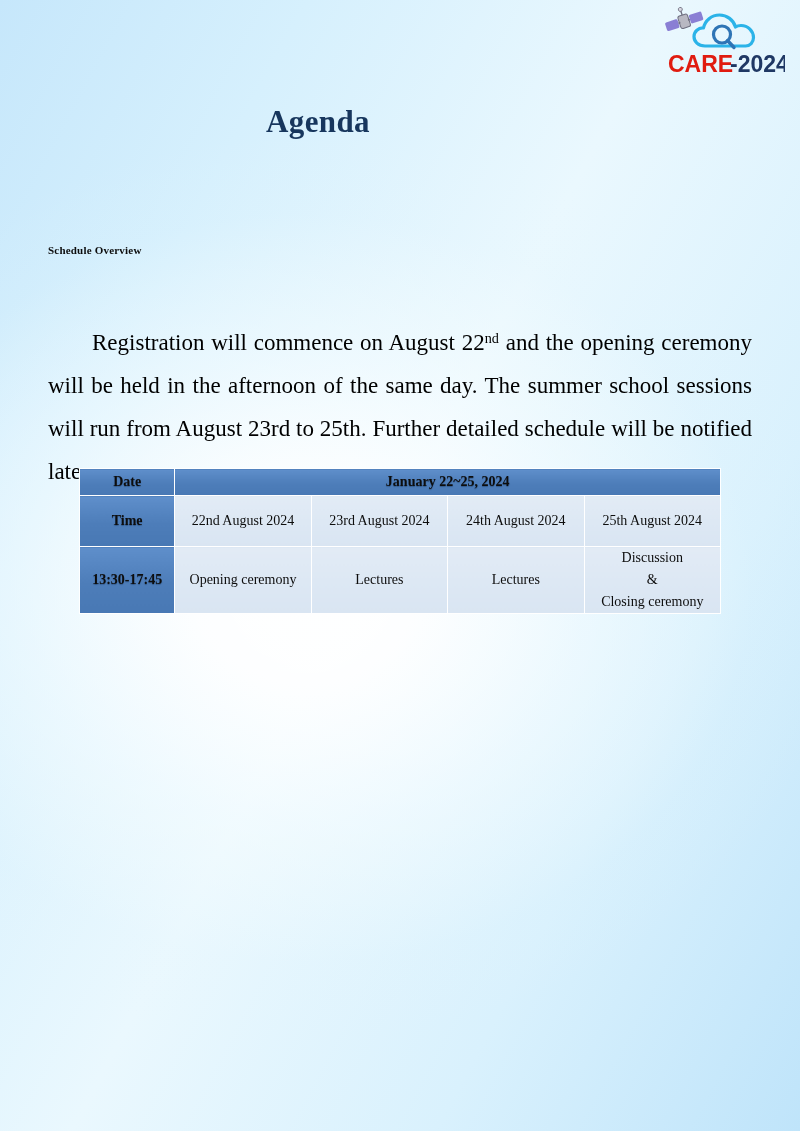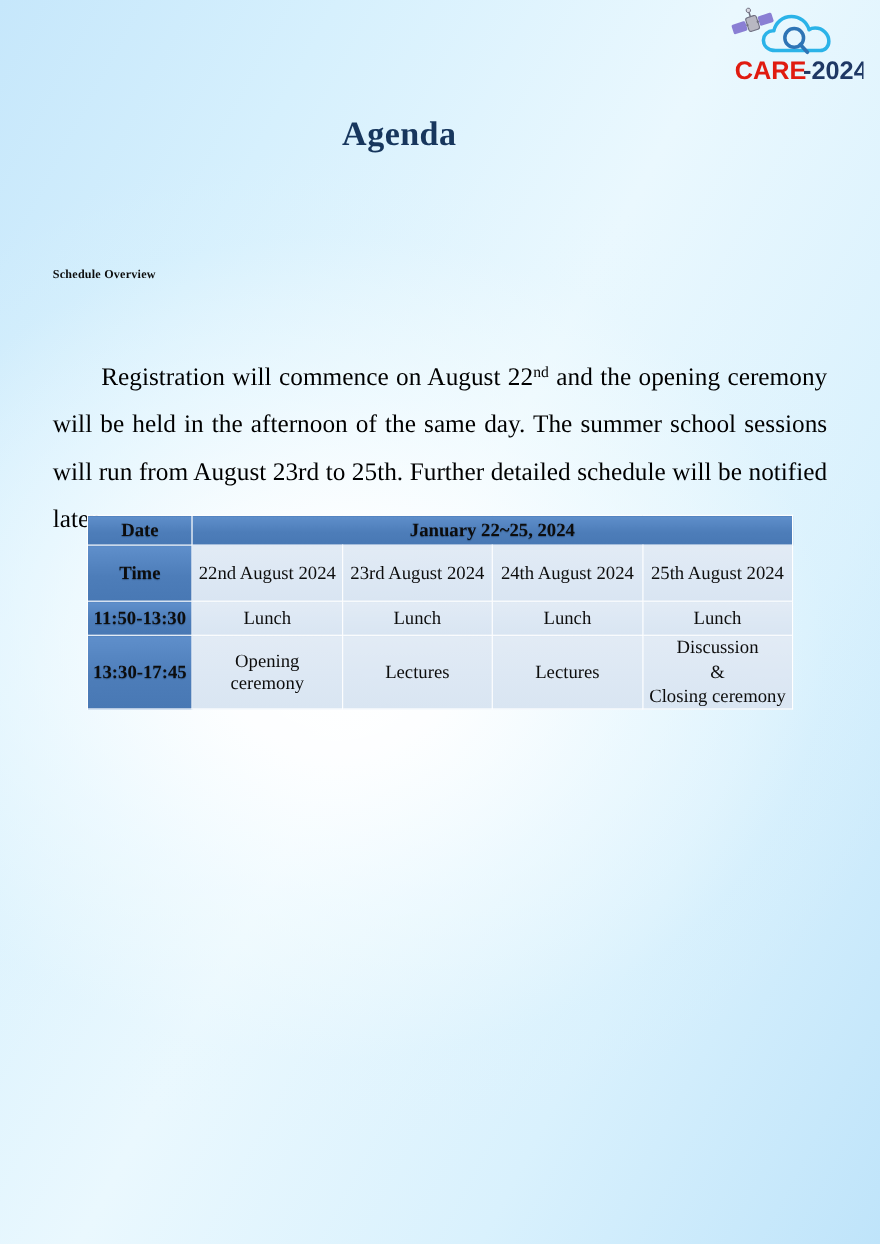--- a/index.html
+++ b/index.html
@@ -38,21 +38,20 @@
   .page-title {
     position: absolute;
     top: 104px;
     left: 0;
     width: 636px;
     text-align: center;
     font-size: 31px;
     font-weight: bold;
     color: #17365d;
     letter-spacing: 0.4px;
-    padding-left: 45px;
   }
 
   
   .section-heading {
     position: absolute;
     top: 244px;
     left: 48px;
     font-size: 11px;
     font-weight: bold;
     color: #0d0d0d;
@@ -83,21 +82,21 @@
     position: absolute;
     top: 468px;
     left: 79px;
     width: 642px;
     border-collapse: collapse;
     table-layout: fixed;
   }
   .schedule-table td {
     border: 1px solid #ffffff;
     padding: 0 4px;
-    font-size: 17px;
+    font-size: 14px;
     color: #0d0d0d;
     text-align: center;
     vertical-align: middle;
   }
   .hcell {
     background: linear-gradient(180deg, #5f8fcb 0%, #4d7db9 55%, #4878b4 100%);
     color: #ffffff;
     font-weight: bold;
     text-shadow: 0 1px 1px rgba(20,50,90,0.45);
   }
@@ -164,27 +163,20 @@
         <td class="hcell">Date</td>
         <td class="hcell" colspan="4">January 22~25, 2024</td>
       </tr>
       <tr class="r-time">
         <td class="hcell">Time</td>
         <td class="dcell">22nd August 2024</td>
         <td class="dcell">23rd August 2024</td>
         <td class="dcell">24th August 2024</td>
         <td class="dcell">25th August 2024</td>
       </tr>
-      <tr class="r-s2">
-        <td class="hcell">11:50-13:30</td>
-        <td class="dcell">Lunch</td>
-        <td class="dcell">Lunch</td>
-        <td class="dcell">Lunch</td>
-        <td class="dcell">Lunch</td>
-      </tr>
       <tr class="r-s3">
         <td class="hcell">13:30-17:45</td>
         <td class="dcell">Opening ceremony</td>
         <td class="dcell">Lectures</td>
         <td class="dcell">Lectures</td>
         <td class="dcell multi-line">
           <div>Discussion</div>
           <div>&amp;</div>
           <div>Closing ceremony</div>
         </td>

